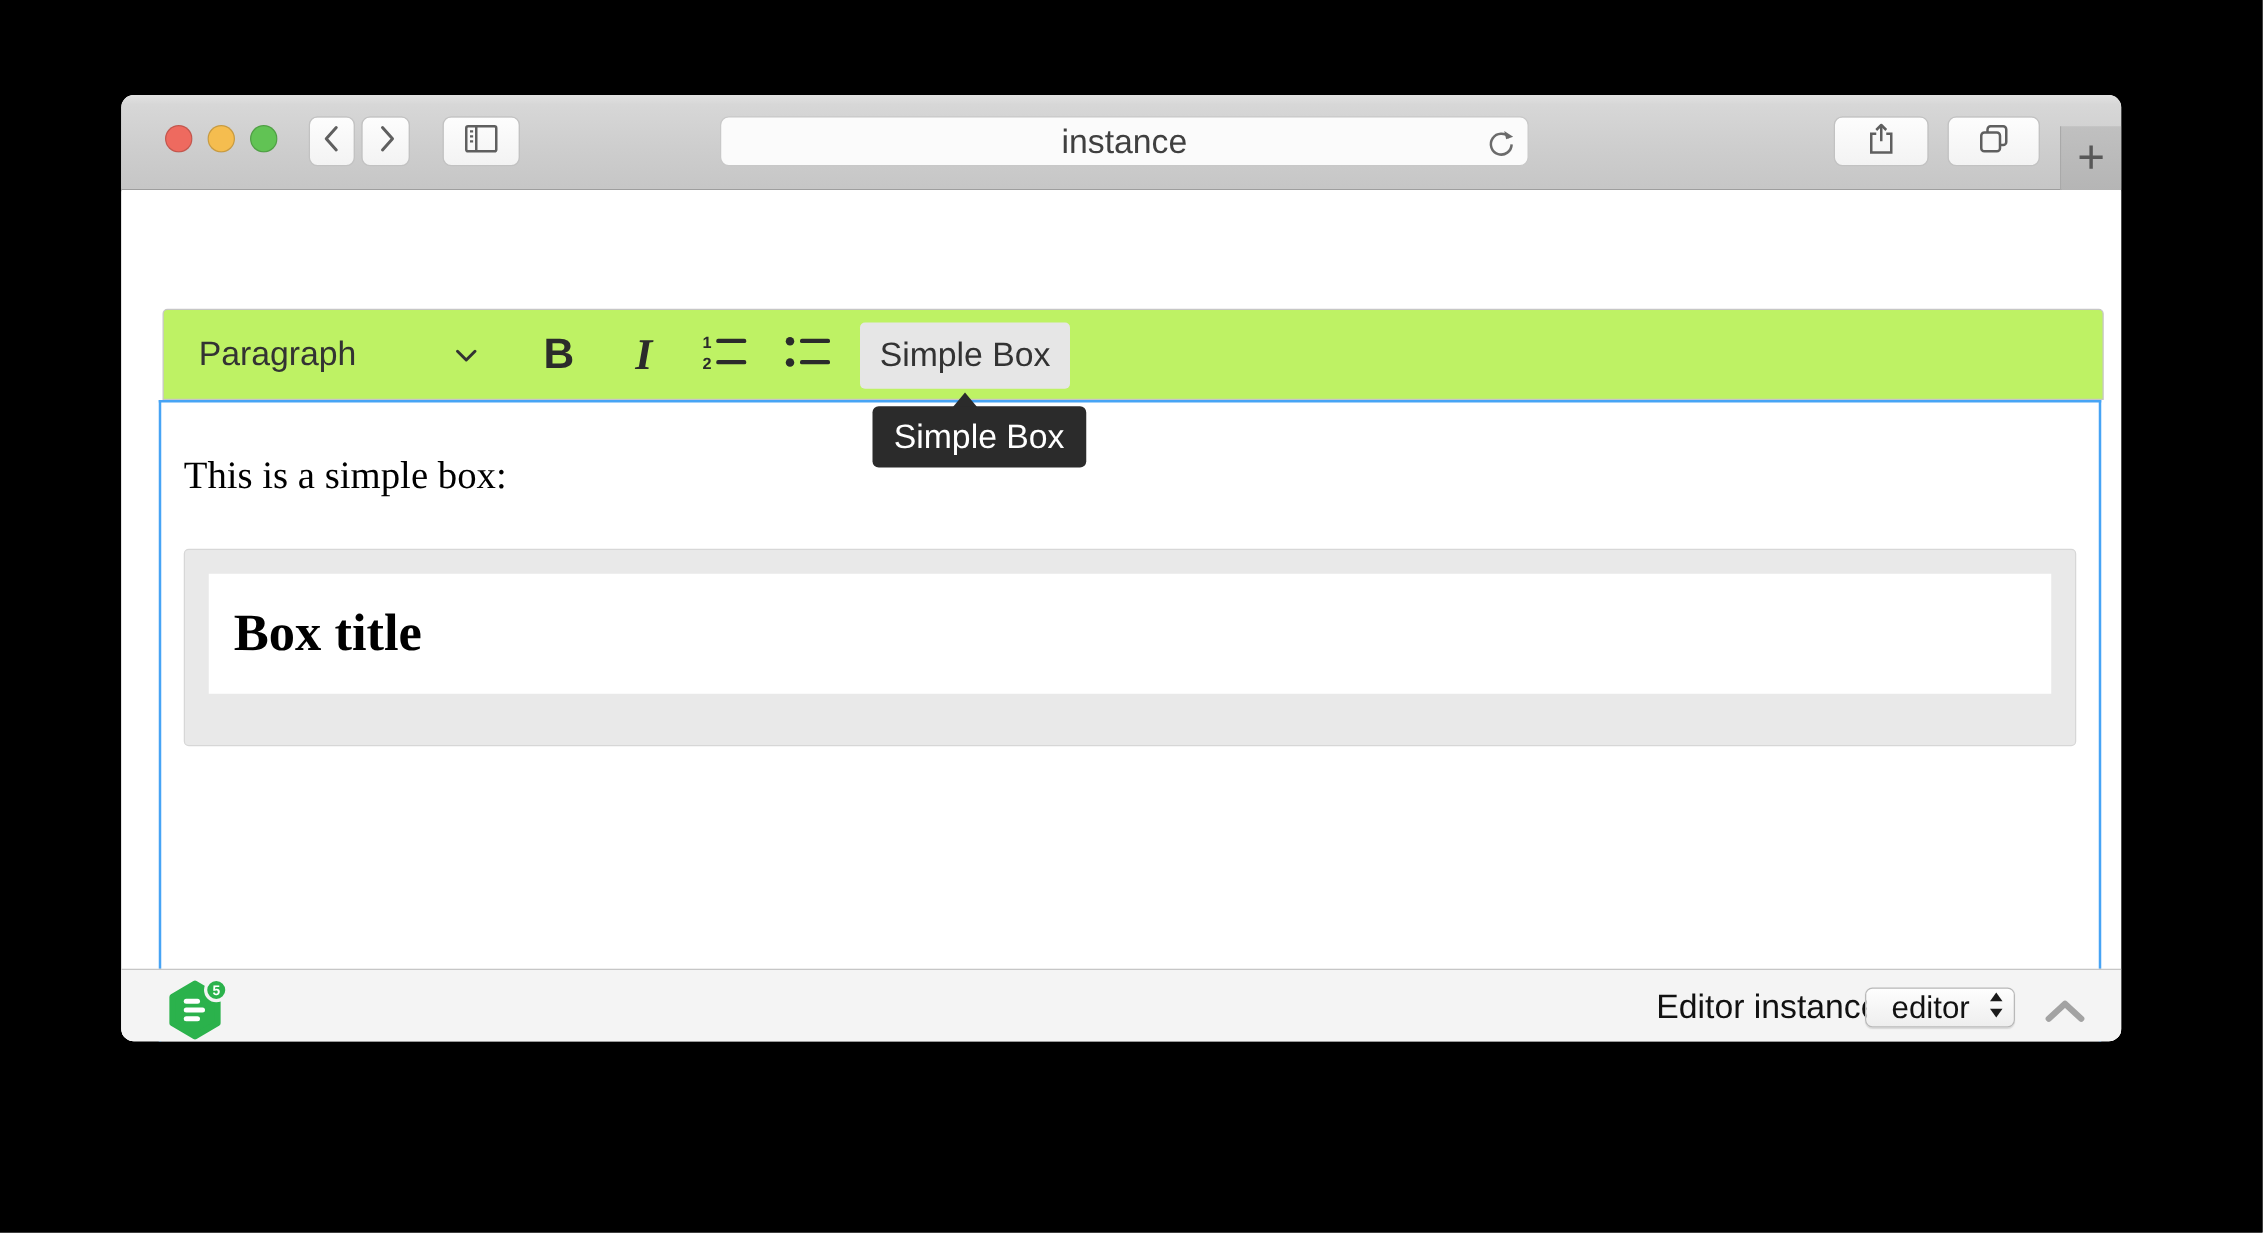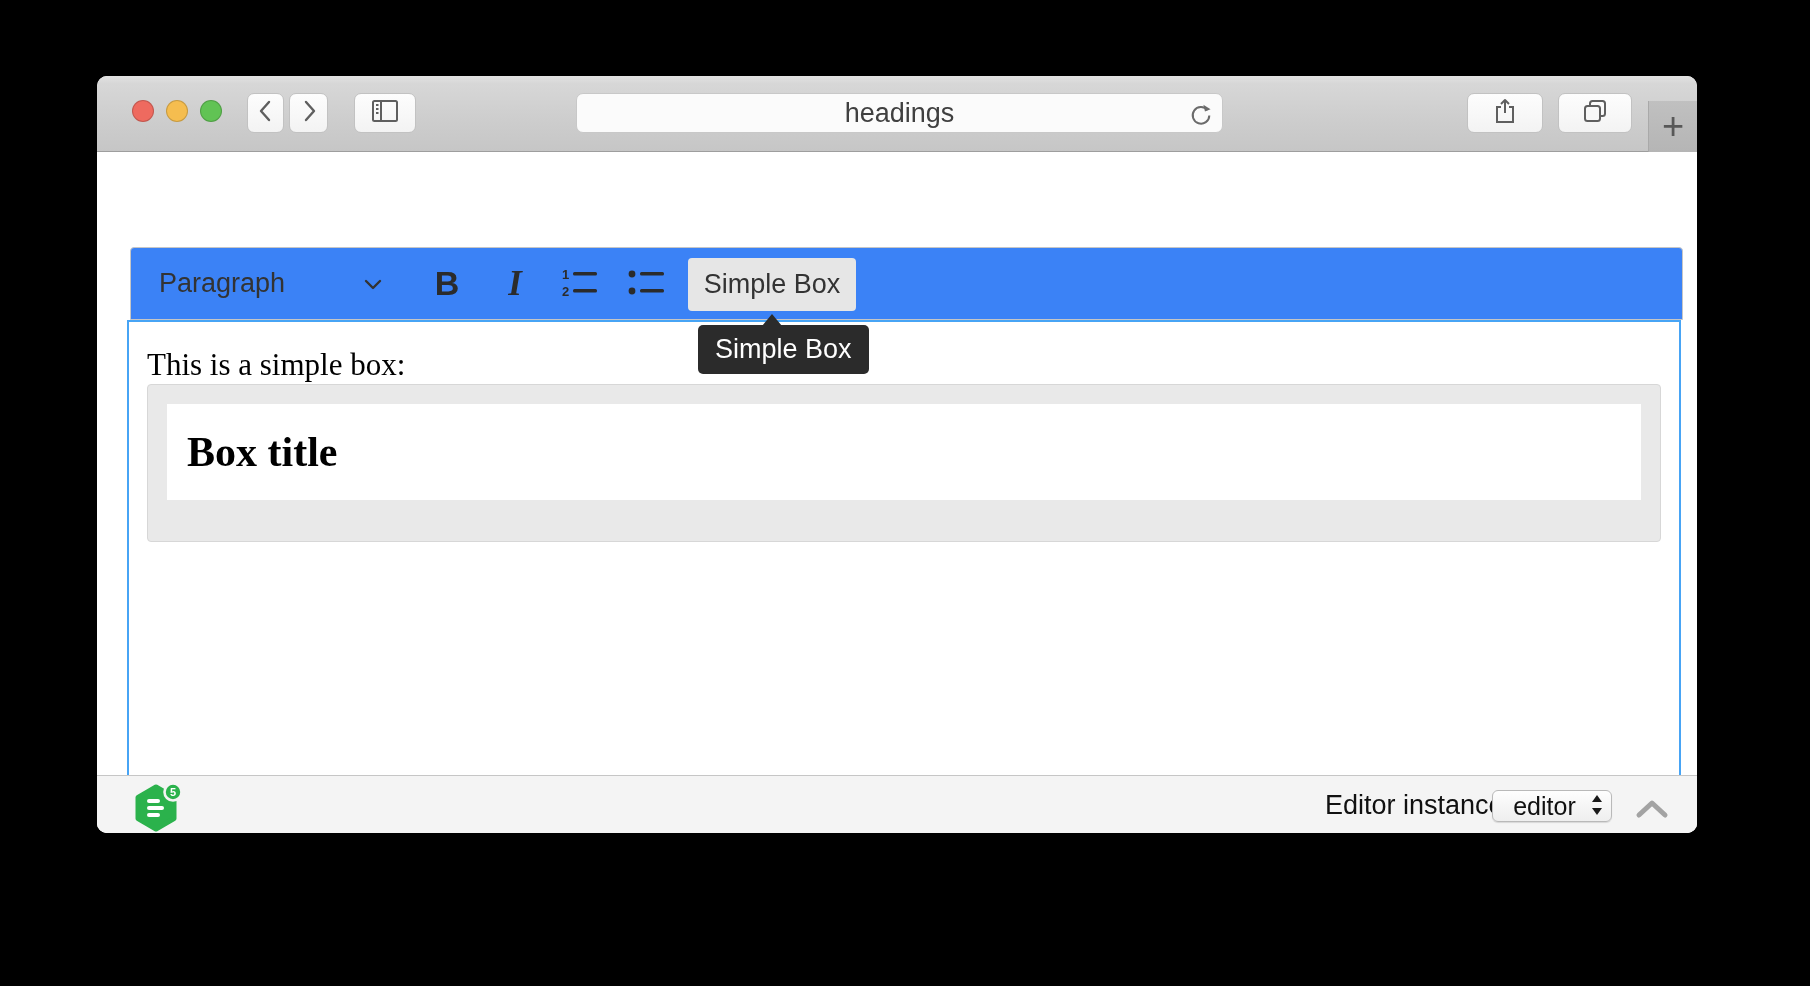--- a/index.html
+++ b/index.html
@@ -40,21 +40,21 @@
   .newtab { position: absolute; left: 1551px; top: 25px; width: 49px; height: 51px;
             background: linear-gradient(#c0c0c0, #b5b5b5); border-left: 1px solid #a9a9a9;
             display: flex; align-items: center; justify-content: center;
             color: #585858; font-size: 38px; font-weight: 300; }
 
   
   .page { position: absolute; left: 0; top: 77px; width: 100%; height: 698px; background: #fff; }
 
   
   .cktoolbar { position: absolute; left: 33px; top: 94px; width: 1553px; height: 73px;
-               background: #3b82f6; border: 1px solid #c6c6c6; border-radius: 4px 4px 0 0; }
+               background: #bef264; border: 1px solid #c6c6c6; border-radius: 4px 4px 0 0; }
   .dd-label { position: absolute; left: 28px; top: 0; height: 71px; display: flex;
               align-items: center; font-size: 27px; color: #333; }
   .dd-arrow { position: absolute; left: 228px; top: 24px; width: 28px; height: 24px; }
   .tb-ic { position: absolute; top: 0; height: 71px; display: flex; align-items: center;
            justify-content: center; }
   .tb-bold   { left: 288px; width: 56px; font-size: 34px; font-weight: 800; color: #2b2b2b; }
   .tb-italic { left: 356px; width: 56px; font-size: 35px; font-style: italic; font-weight: 600;
                font-family: "Liberation Serif", serif; color: #2b2b2b; }
   .tb-ol { left: 420px; width: 56px; }
   .tb-ul { left: 487px; width: 56px; }
@@ -66,25 +66,25 @@
   .tooltip { position: absolute; left: 601px; top: 172px; height: 49px; padding: 0 17px;
              background: #2b2b2b; border-radius: 5px; color: #fff; font-size: 27px;
              line-height: 49px; z-index: 30; white-space: nowrap; }
   .tooltip-arrow { position: absolute; left: 665px; top: 161px; width: 0; height: 0; z-index: 30;
                    border-left: 10px solid transparent; border-right: 10px solid transparent;
                    border-bottom: 12px solid #2b2b2b; }
 
   
   .editable { position: absolute; left: 30px; top: 167px; width: 1554px; height: 532px;
               border: 2px solid #47a4f5; border-bottom: none; background: #fff;
-              padding: 24px 18px 0 18px; overflow: hidden;
+              padding: 39px 18px 0 18px; overflow: hidden;
               font-family: "Liberation Serif", serif; color: #000; }
   .editable p.intro { font-size: 31px; line-height: 38px; }
 
-  .simple-box { background: #e9e9e9; border: 1px solid #d7d7d7;
+  .simple-box { margin-top: 40px; background: #e9e9e9; border: 1px solid #d7d7d7;
                 border-radius: 4px; padding: 19px; }
   .sb-title { background: #fff; padding: 20px; margin-bottom: 22px; }
   .sb-title h1 { font-size: 42px; line-height: 56px; font-weight: bold; }
   .sb-desc { background: #fff; padding: 20px 20px 56px 20px; }
   .sb-desc p { font-size: 31px; line-height: 40px; margin: 32px 0 0 0; }
   .sb-desc ul { margin: 30px 0 0 0; padding-left: 50px; }
   .sb-desc li { font-size: 31px; line-height: 37px; }
 
   
   .bottombar { position: absolute; left: 0; bottom: 0; width: 100%; height: 58px;
@@ -130,21 +130,21 @@
           <rect x="3" y="3" width="24" height="20" rx="1.5" fill="none" stroke="#5f5f5f" stroke-width="2"></rect>
           <line x1="11" y1="3" x2="11" y2="23" stroke="#5f5f5f" stroke-width="2"></line>
           <line x1="6" y1="7" x2="8.5" y2="7" stroke="#5f5f5f" stroke-width="1.8"></line>
           <line x1="6" y1="11" x2="8.5" y2="11" stroke="#5f5f5f" stroke-width="1.8"></line>
           <line x1="6" y1="15" x2="8.5" y2="15" stroke="#5f5f5f" stroke-width="1.8"></line>
         </svg>
       </span>
     </div>
 
     <div class="urlbar">
-      <span class="url-text">headings</span>
+      <span class="url-text">instance</span>
       <span class="refresh">
         <svg width="28" height="28" viewBox="0 0 28 28">
           <path d="M21.5 10.2 A 8.3 8.3 0 1 0 23.3 15.5" fill="none" stroke="#6b6b6b" stroke-width="2"></path>
           <path d="M20.2 3.6 L21.9 10.9 L28 8.6 Z" fill="#6b6b6b" transform="translate(-1.2,1.4) scale(0.92)"></path>
         </svg>
       </span>
     </div>
 
     <div class="cbtn btn-share">
       <span>

